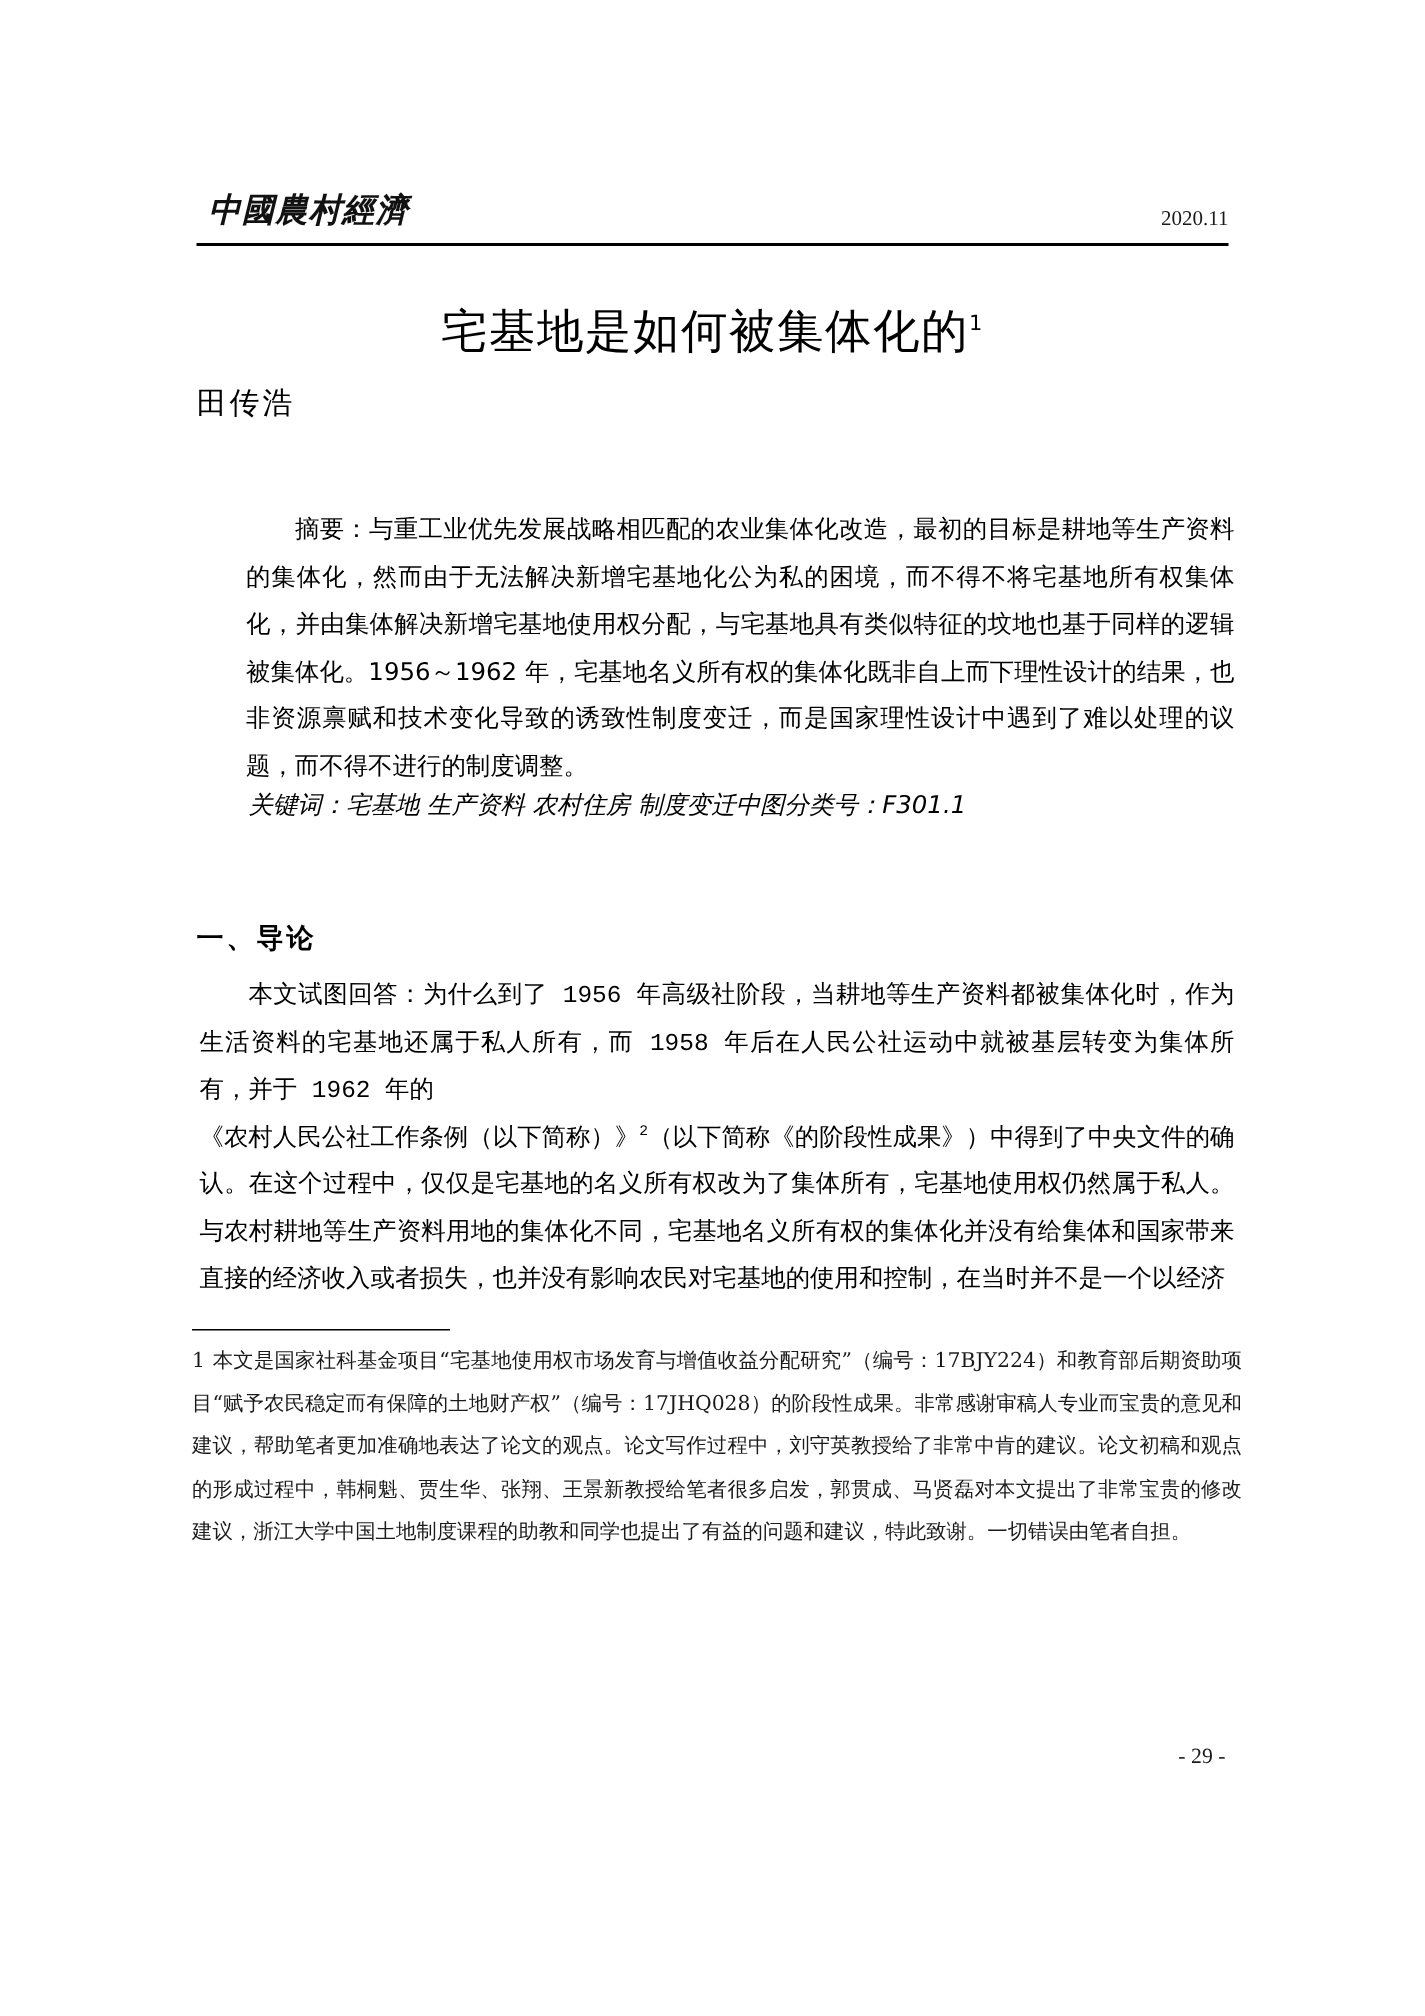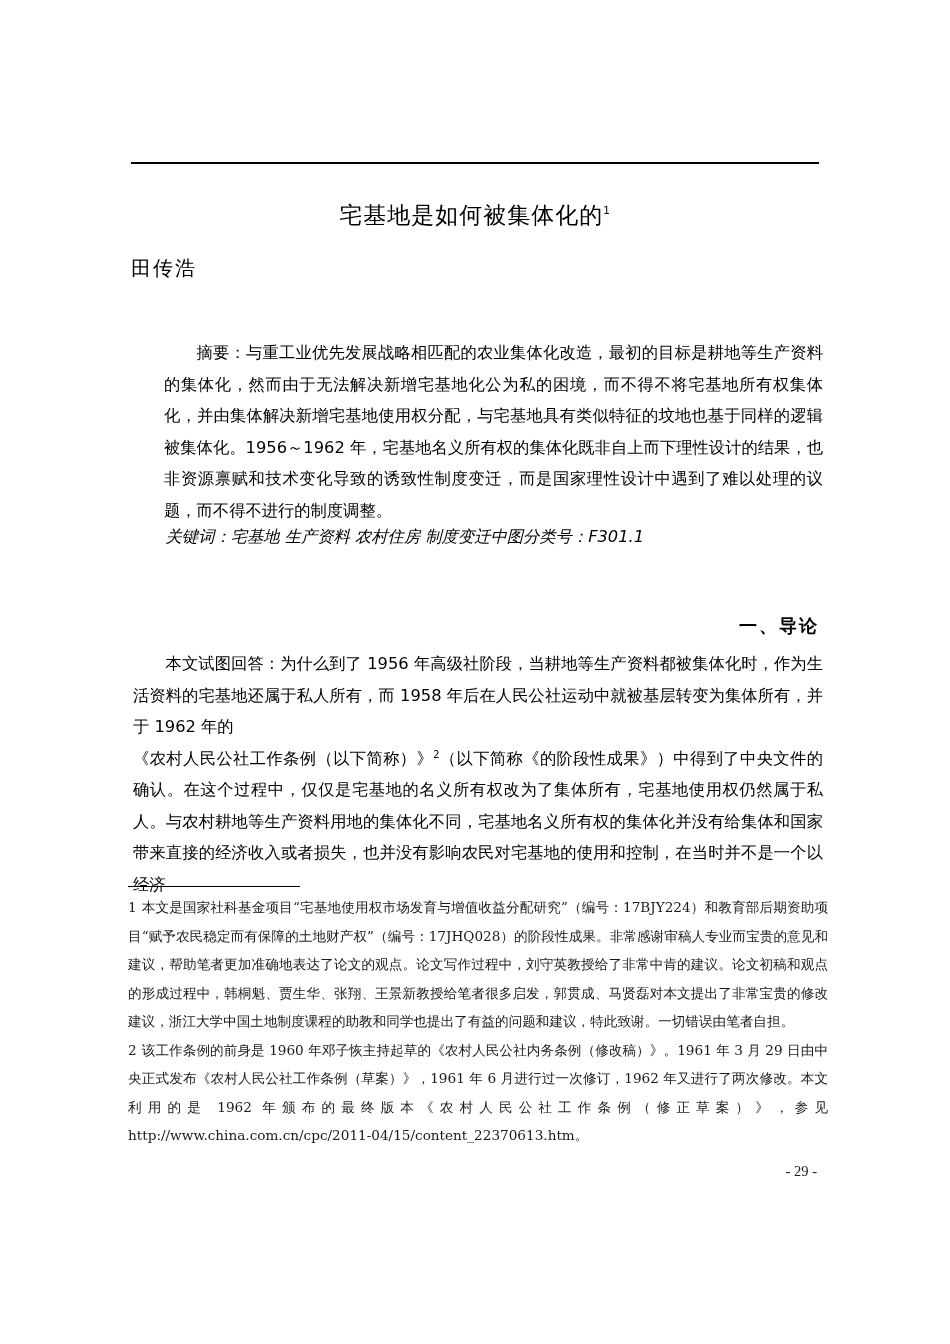--- a/index.html
+++ b/index.html
@@ -64,21 +64,21 @@
     border-top: 2px solid #000000;
   }
 
   
   .doc-title {
     position: absolute;
     left: 131px;
     top: 178px;
     width: 688px;
     text-align: center;
-    font-size: 23px;
+    font-size: 31px;
     line-height: 44px;
     font-weight: 400;
     letter-spacing: 1px;
     color: #000;
   }
   .doc-title sup {
     font-size: 0.45em;
     vertical-align: super;
     line-height: 0;
   }
@@ -117,40 +117,41 @@
     font-style: italic;
   }
   .kw-block .kwline { text-indent: 2em; }
 
   
   .section-heading {
     position: absolute;
     left: 131px;
     top: 597px;
     width: 688px;
-    text-align: right;
+    text-align: left;
     font-size: 18px;
     font-weight: 700;
     line-height: 28px;
     letter-spacing: 2px;
   }
 
   .body-text {
     position: absolute;
     left: 133px;
     top: 648px;
     width: 690px;
     font-size: 16.3px;
     line-height: 31.5px;
     text-align: justify;
     text-justify: inter-ideograph;
   }
   .body-text p {
     margin: 0;
     text-indent: 2em;
+    font-family: Liberation Mono, monospace;
   }
   .body-text p.cont { text-indent: 0; }
   .body-text sup {
     font-size: 0.6em;
     vertical-align: super;
     line-height: 0;
   }
 
   
   .fn-rule {
@@ -186,20 +187,24 @@
     line-height: 18px;
     color: #1a1a1a;
     text-align: right;
   }
 </style>
 </head>
 <body>
 
 <div class="page">
 
+  <div class="masthead-row">
+    <div class="masthead">中國農村經濟</div>
+    <div class="issue-date">2020.11</div>
+  </div>
   <div class="header-rule"></div>
 
   <h1 class="doc-title"><span>宅基地是如何被集体化的</span><sup>1</sup></h1>
 
   <div class="doc-author">田传浩</div>
 
   <div class="abstract">
     <span class="indent2"><span>摘要：</span><span>与重工业优先发展战略相匹配的农业集体化改造，最初的目标是耕地等生产资料的集体化，然而由于无法解决新增宅基地化公为私的困境，而不得不将宅基地所有权集体化，并由集体解决新增宅基地使用权分配，与宅基地具有类似特征的坟地也基于同样的逻辑被集体化。1956～1962 年，宅基地名义所有权的集体化既非自上而下理性设计的结果，也非资源禀赋和技术变化导致的诱致性制度变迁，而是国家理性设计中遇到了难以处理的议题，而不得不进行的制度调整。</span></span>
   </div>
 
@@ -210,18 +215,17 @@
   <h2 class="section-heading">一、导论</h2>
 
   <div class="body-text">
     <p>本文试图回答：为什么到了 1956 年高级社阶段，当耕地等生产资料都被集体化时，作为生活资料的宅基地还属于私人所有，而 1958 年后在人民公社运动中就被基层转变为集体所有，并于 1962 年的</p>
     <p class="cont"><span>《农村人民公社工作条例（以下简称）》</span><sup>2</sup><span>（以下简称《的阶段性成果》）中得到了中央文件的确认。在这个过程中，仅仅是宅基地的名义所有权改为了集体所有，宅基地使用权仍然属于私人。与农村耕地等生产资料用地的集体化不同，宅基地名义所有权的集体化并没有给集体和国家带来直接的经济收入或者损失，也并没有影响农民对宅基地的使用和控制，在当时并不是一个以经济</span></p>
   </div>
 
   <div class="fn-rule"></div>
   <div class="footnotes">
     <p><span class="fn-mark">1</span><span>本文是国家社科基金项目“宅基地使用权市场发育与增值收益分配研究”（编号：17BJY224）和教育部后期资助项目“赋予农民稳定而有保障的土地财产权”（编号：17JHQ028）的阶段性成果。非常感谢审稿人专业而宝贵的意见和建议，帮助笔者更加准确地表达了论文的观点。论文写作过程中，刘守英教授给了非常中肯的建议。论文初稿和观点的形成过程中，韩桐魁、贾生华、张翔、王景新教授给笔者很多启发，郭贯成、马贤磊对本文提出了非常宝贵的修改建议，浙江大学中国土地制度课程的助教和同学也提出了有益的问题和建议，特此致谢。一切错误由笔者自担。</span></p>
-    <p><span class="fn-mark">2</span><span>该工作条例的前身是 1960 年邓子恢主持起草的《农村人民公社内务条例（修改稿）》。1961 年 3 月 29 日由中央正式发布《农村人民公社工作条例（草案）》，1961 年 6 月进行过一次修订，1962 年又进行了两次修改。本文利用的是 1962 年颁布的最终版本《农村人民公社工作条例（修正草案）》，参见 http://www.china.com.cn/cpc/2011-04/15/content_22370613.htm。</span></p>
   </div>
 
   <div class="page-number">- 29 -</div>
 
 </div>
 
 </body></html>

